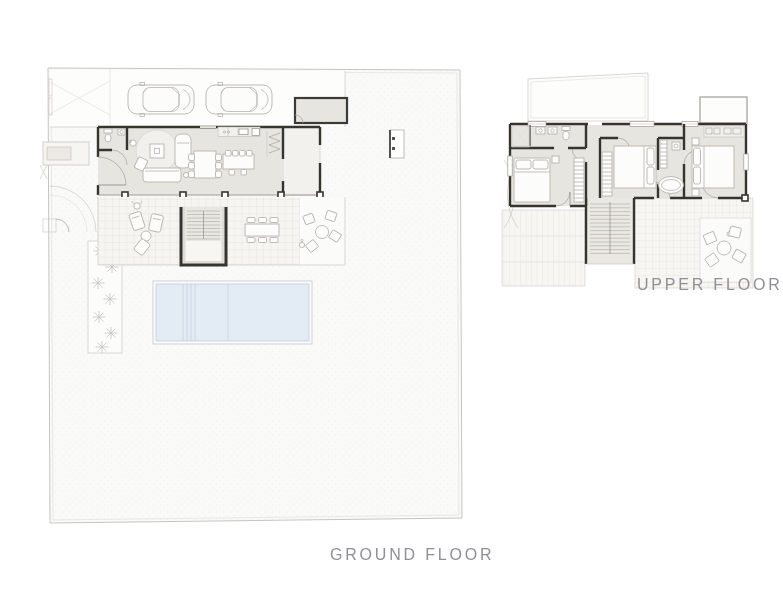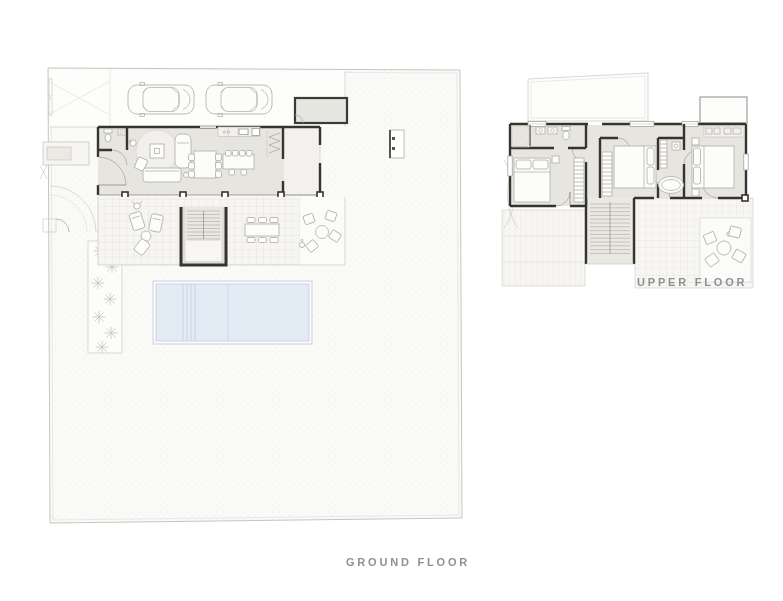--- a/index.html
+++ b/index.html
@@ -1,22 +1,22 @@
 <!DOCTYPE html>
 <html style="--wall: #35342f; --interior-fill: #e7e5e0; --furniture-stroke: #b7b4ae; --pool-water: #e3ebf4; --pool-edge: #bfcad7; --site-outline: #c6c5c1; --label-text: #8f8f97;"><head>
 <meta charset="utf-8">
 <style>
   html,body{margin:0;padding:0;background:#fff;}
   #canvas{position:relative;width:783px;height:601px;background:#fff;overflow:hidden;
           font-family:"Liberation Sans",sans-serif;}
   svg{position:absolute;display:block;}
   #ground-svg{left:40px;top:55px;}
   #upper-svg{left:498px;top:58px;}
-  .floor-label{position:absolute;font-size:11px;letter-spacing:2.8px;color:var(--label-text);
-               text-align:right;white-space:nowrap;font-weight:700;}
+  .floor-label{position:absolute;font-size:16px;letter-spacing:2.8px;color:var(--label-text);
+               text-align:left;white-space:nowrap;font-weight:400;}
   
   .wall{stroke:var(--wall);stroke-width:2.4;fill:none;}
   .wall3{stroke:var(--wall);stroke-width:3;fill:none;}
   .furn{stroke:var(--furniture-stroke);stroke-width:0.9;fill:#fcfcfb;}
   .fline{stroke:var(--furniture-stroke);stroke-width:0.8;fill:none;}
   .thin{stroke:#cdcac5;stroke-width:0.7;fill:none;}
   .thin2{stroke:#dedbd7;stroke-width:0.6;fill:none;}
   .glass{stroke:#94928d;stroke-width:0.9;fill:none;}
   .arc{stroke:#aaa8a2;stroke-width:0.8;fill:none;}
   .col{fill:#ffffff;stroke:var(--wall);stroke-width:1.6;}
@@ -390,15 +390,15 @@
         </g>
       <g transform="translate(241,198) rotate(30)">
           <rect x="-5.5" y="-5" width="11" height="10" rx="1" class="furn"></rect>
         </g>
       <g transform="translate(214,202) rotate(-35)">
           <rect x="-5.5" y="-5" width="11" height="10" rx="1" class="furn"></rect>
         </g>
     </g>
   </svg>
 
-  <div class="floor-label" style="left:330px;top:546px;width:140px;margin-top:10px;">GROUND FLOOR</div>
+  <div class="floor-label" style="left:330px;top:546px;width:140px;">GROUND FLOOR</div>
   <div class="floor-label" style="left:637px;top:276px;width:110px;">UPPER FLOOR</div>
 </div>
 
 </body></html>

